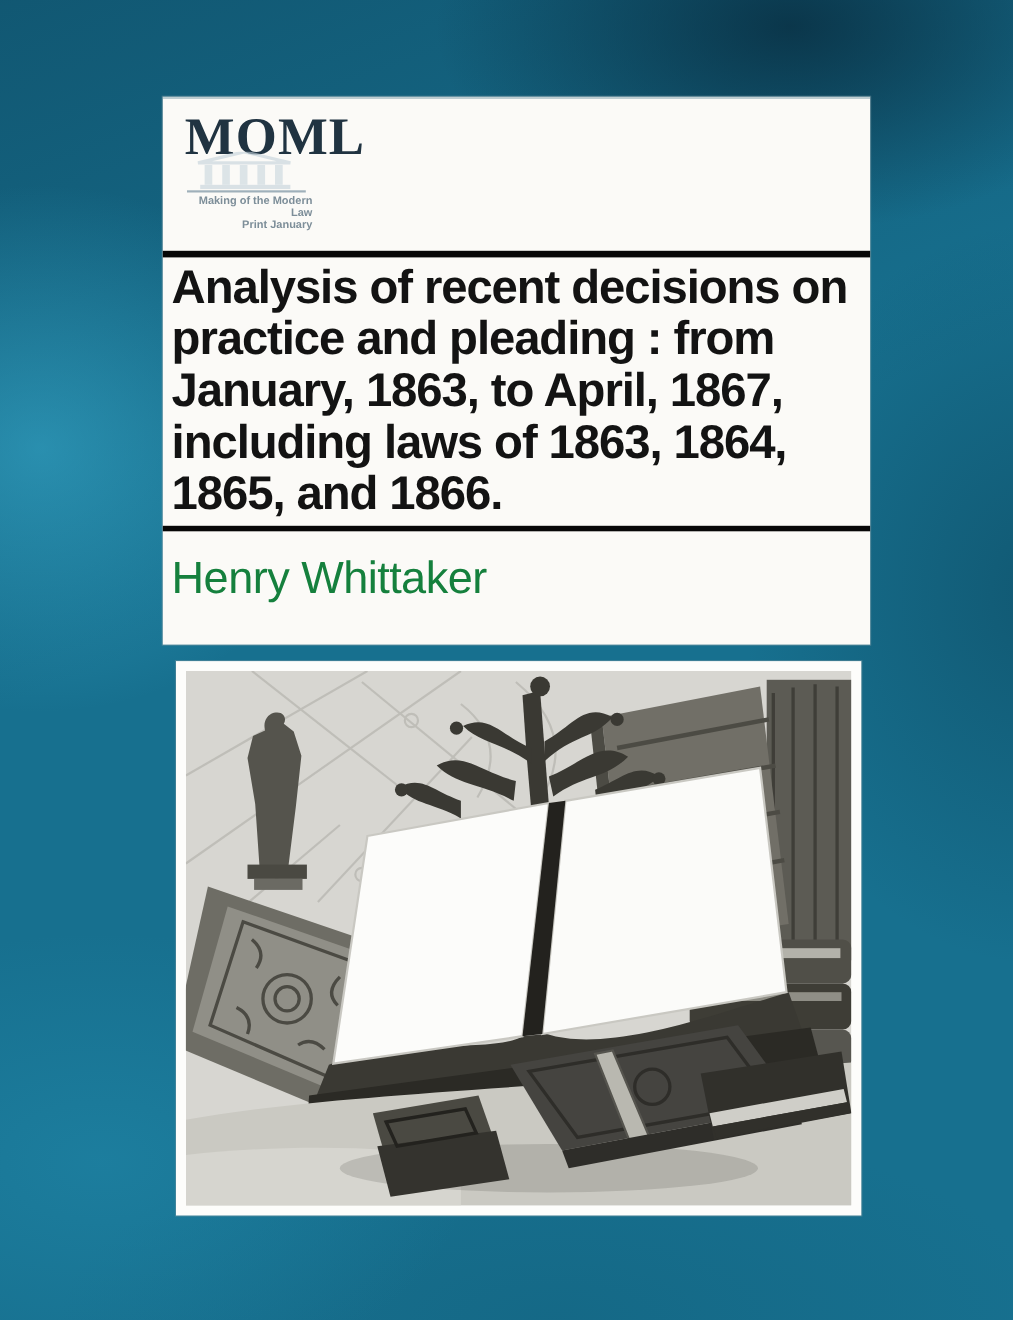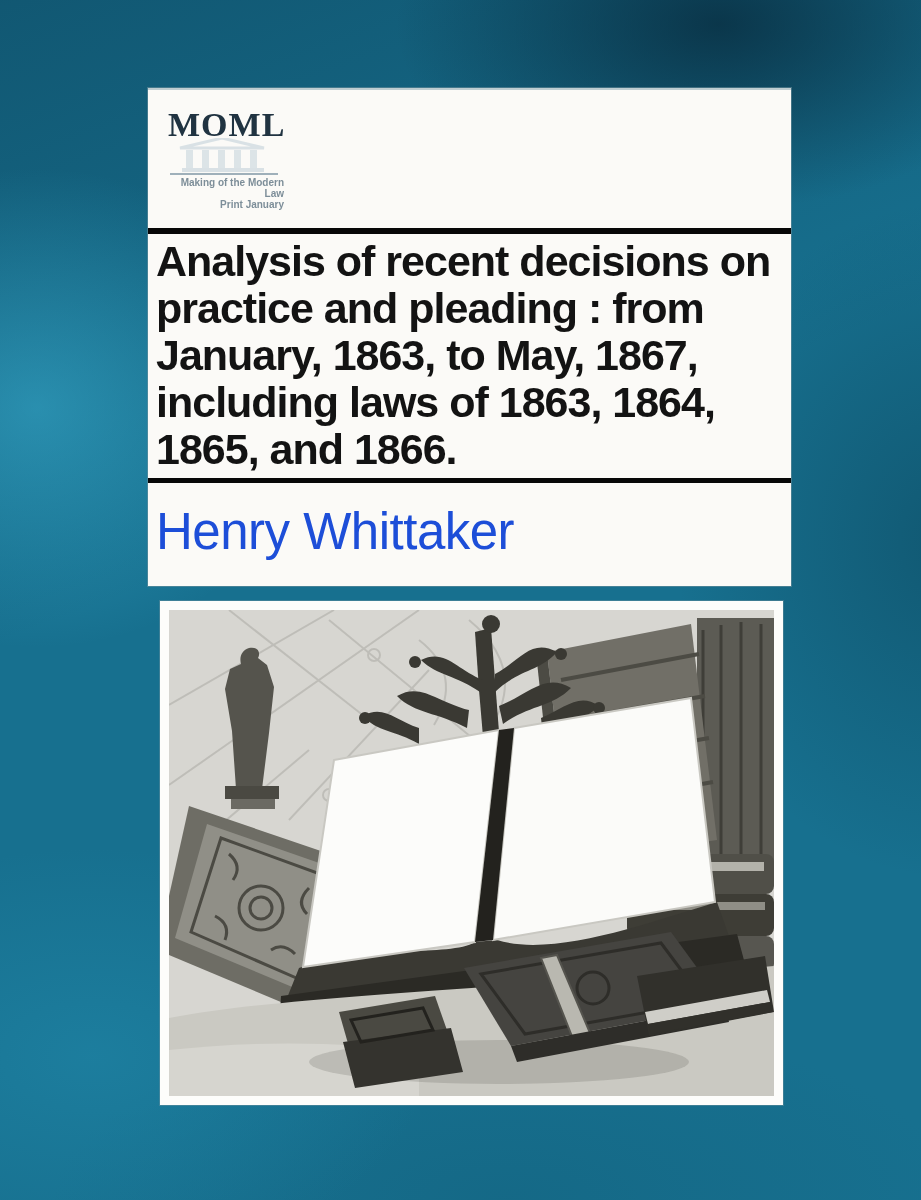--- a/index.html
+++ b/index.html
@@ -15,21 +15,21 @@
       radial-gradient(ellipse 650px 260px at 55% 100%, rgba(18,96,124,.45), transparent 70%),
       linear-gradient(160deg, rgba(10,58,80,.45), rgba(10,58,80,0) 42%);
   }
   .card{
     position:absolute;left:148px;top:88px;width:643px;height:498px;
     background:#fbfaf7;
     box-shadow:0 0 0 1px rgba(110,145,158,.55), inset 0 2px 0 rgba(130,160,172,.5);
   }
   .logo-block{position:absolute;left:20px;top:18px;width:150px;text-align:left;}
   .logo-text{
-    font-family:"Liberation Serif", serif;font-weight:bold;font-size:34px;
+    font-family:"Liberation Serif", serif;font-weight:bold;font-size:48px;
     color:#203341;letter-spacing:1px;line-height:38px;
   }
   .logo-watermark{margin:-6px 0 0 6px;opacity:.6;display:block;}
   .logo-rule{width:108px;height:2px;background:#9fb0ba;margin:1px 0 2px 2px;}
   .logo-line{
     width:116px;text-align:right;font-size:10px;line-height:11px;color:#7d8e99;
     filter:blur(.4px);
     font-weight:bold;
   }
   .series-title{
@@ -38,21 +38,21 @@
   }
   .rule{position:absolute;left:0;width:100%;background:#070707;}
   .rule-top{top:140px;height:6px;}
   .rule-bottom{top:390px;height:5px;}
   .book-title{
     position:absolute;left:8px;top:150px;width:628px;
     font-size:43px;font-weight:bold;line-height:47px;letter-spacing:-1px;color:#131313;
   }
   .author{
     position:absolute;left:8px;top:414px;
-    font-size:51px;color:#1d4ed8;letter-spacing:-.5px;
+    font-size:41px;color:#15803d;letter-spacing:-.5px;
   }
   .illustration{
     position:absolute;left:160px;top:601px;width:623px;height:504px;
     background:#fdfdfb;box-sizing:border-box;padding:9px;
     box-shadow:0 0 0 1px rgba(120,150,160,.4);
   }
   .illustration svg{display:block;width:605px;height:486px;}
 </style>
 </head>
 <body>
@@ -71,21 +71,21 @@
       <rect x="8" y="30" width="82" height="4" fill="#c3d2da"></rect>
     </svg>
     <div class="logo-rule"></div>
     <div class="logo-line">Making of the Modern Law</div>
     <div class="logo-line">Print January</div>
   </div>
 
 
   <div class="rule rule-top"></div>
 
-  <div class="book-title">Analysis of recent decisions on practice and pleading : from January, 1863, to May, 1867, including laws of 1863, 1864, 1865, and 1866.</div>
+  <div class="book-title">Analysis of recent decisions on practice and pleading : from January, 1863, to April, 1867, including laws of 1863, 1864, 1865, and 1866.</div>
 
   <div class="rule rule-bottom"></div>
 
   <div class="author">Henry Whittaker</div>
 </div>
 
 <div class="illustration">
   <svg viewBox="0 0 605 486">
 
     <rect x="0" y="0" width="605" height="486" fill="#d7d6d1"></rect>

